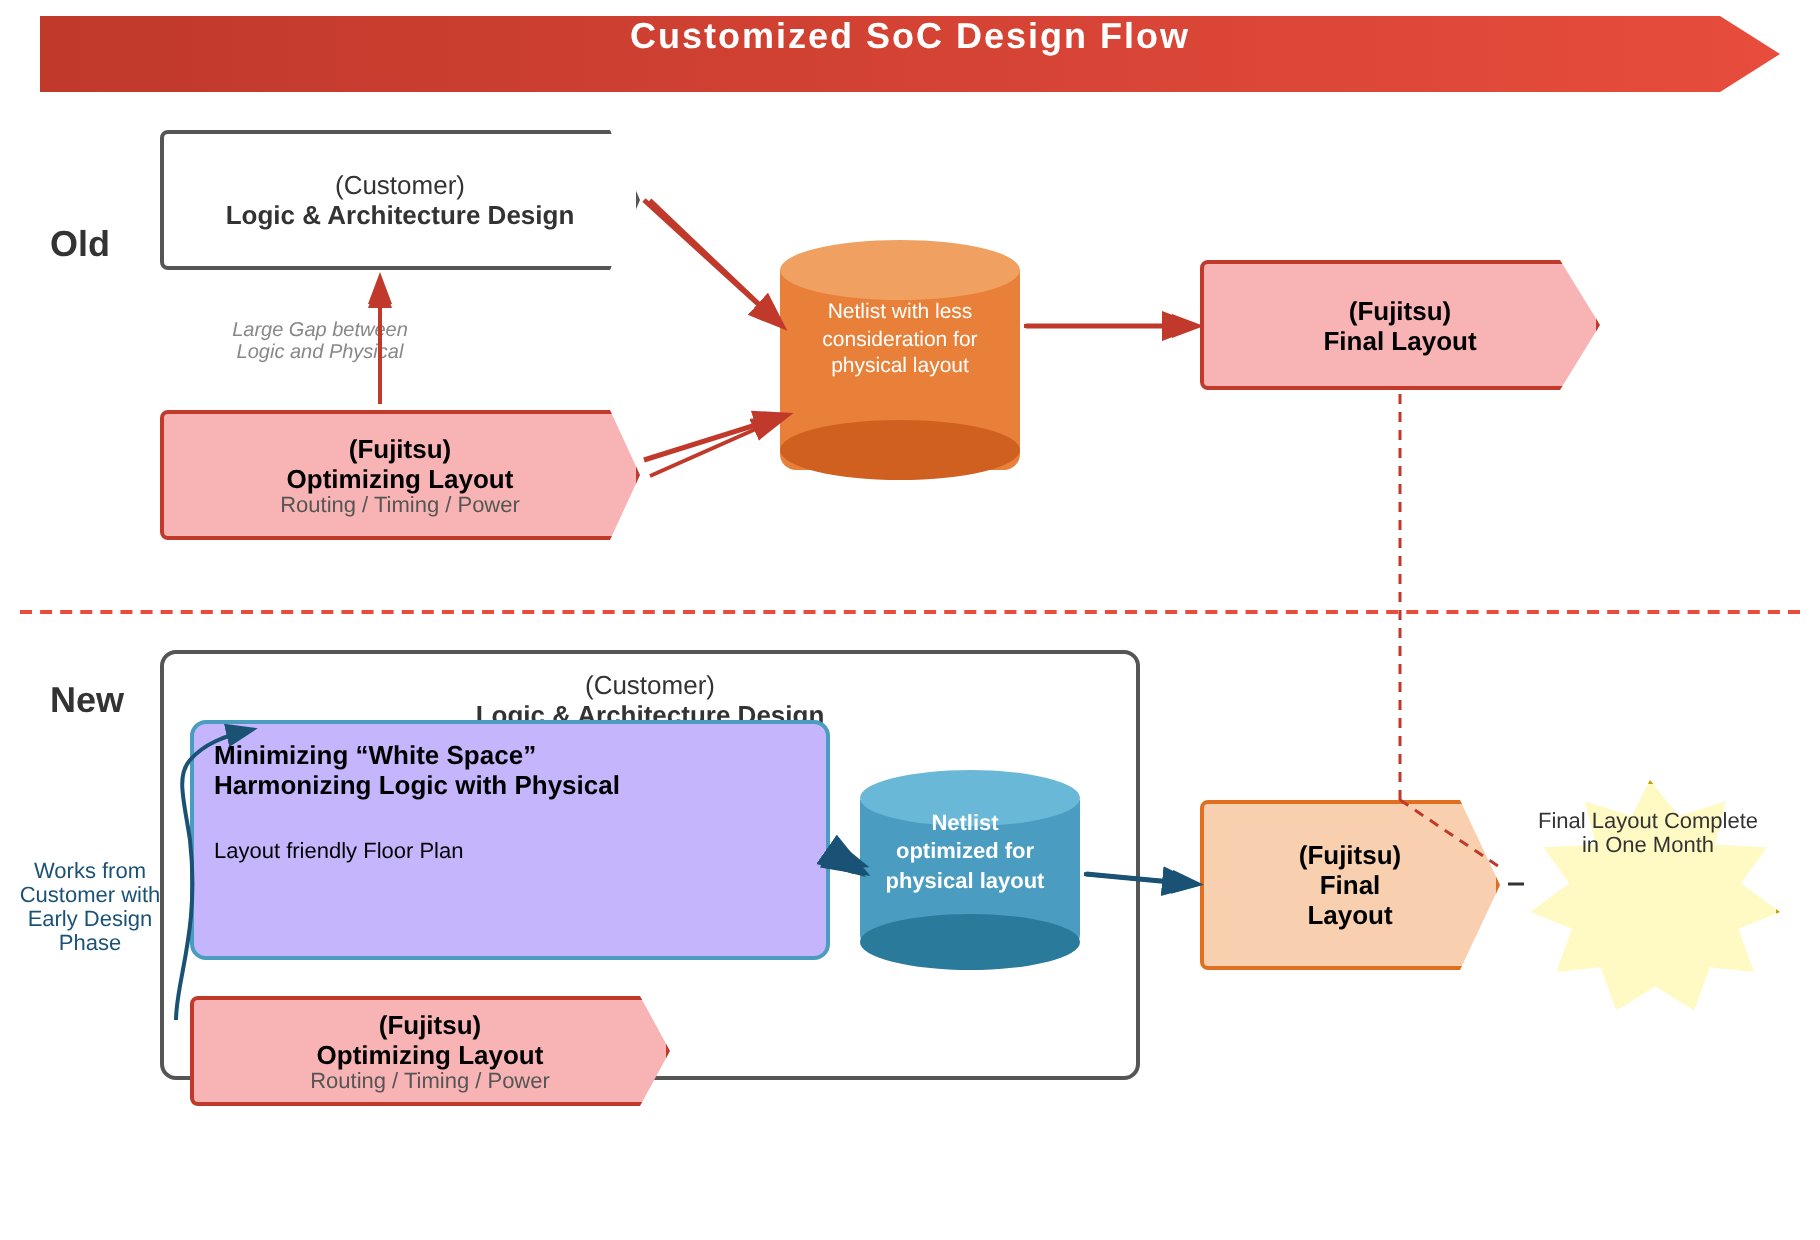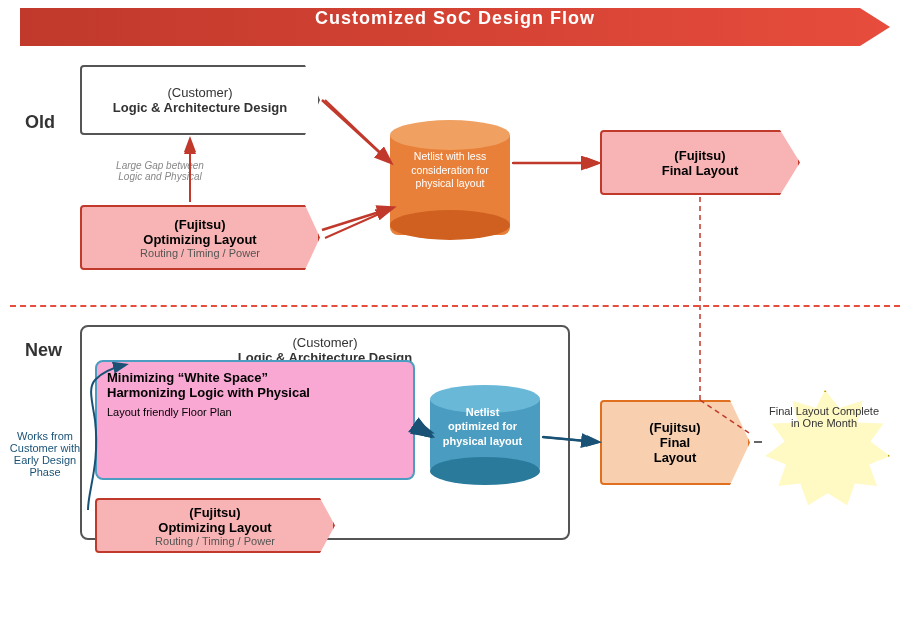--- a/index.html
+++ b/index.html
@@ -163,21 +163,21 @@
       text-align: center;
       padding: 8px 0 4px 0;
     }
 
     .box-inner-blue {
       position: absolute;
       top: 360px;
       left: 95px;
       width: 320px;
       height: 120px;
-      background: #f9a8d4;
+      background: #c4b5fd;
       border: 2px solid #4a9cc0;
       border-radius: 8px;
       padding: 8px 10px;
     }
 
     
     .box-fujitsu-new {
       position: absolute;
       top: 498px;
       left: 95px;
@@ -405,21 +405,21 @@
   <div class="box-customer-new">
     <div class="box-customer-new-title">
       <div class="text-md" style="color:#333;">(Customer)</div>
       <div class="text-md text-bold" style="color:#333;">Logic &amp; Architecture Design</div>
     </div>
   </div>
 
   <div class="box-inner-blue">
     <div class="text-bold text-md">Minimizing “White Space”</div>
     <div class="text-bold text-md">Harmonizing Logic with Physical</div>
-    <div style="margin-top:6px;">
+    <div style="margin-top:20px;">
       <div class="text-sm">Layout friendly Floor Plan</div>
     </div>
   </div>
 
   <div class="box-fujitsu-new">
     <div class="text-center text-md text-bold">(Fujitsu)</div>
     <div class="text-center text-md text-bold">Optimizing Layout</div>
     <div class="text-center text-sm" style="color:#555;">Routing / Timing / Power</div>
   </div>
 

